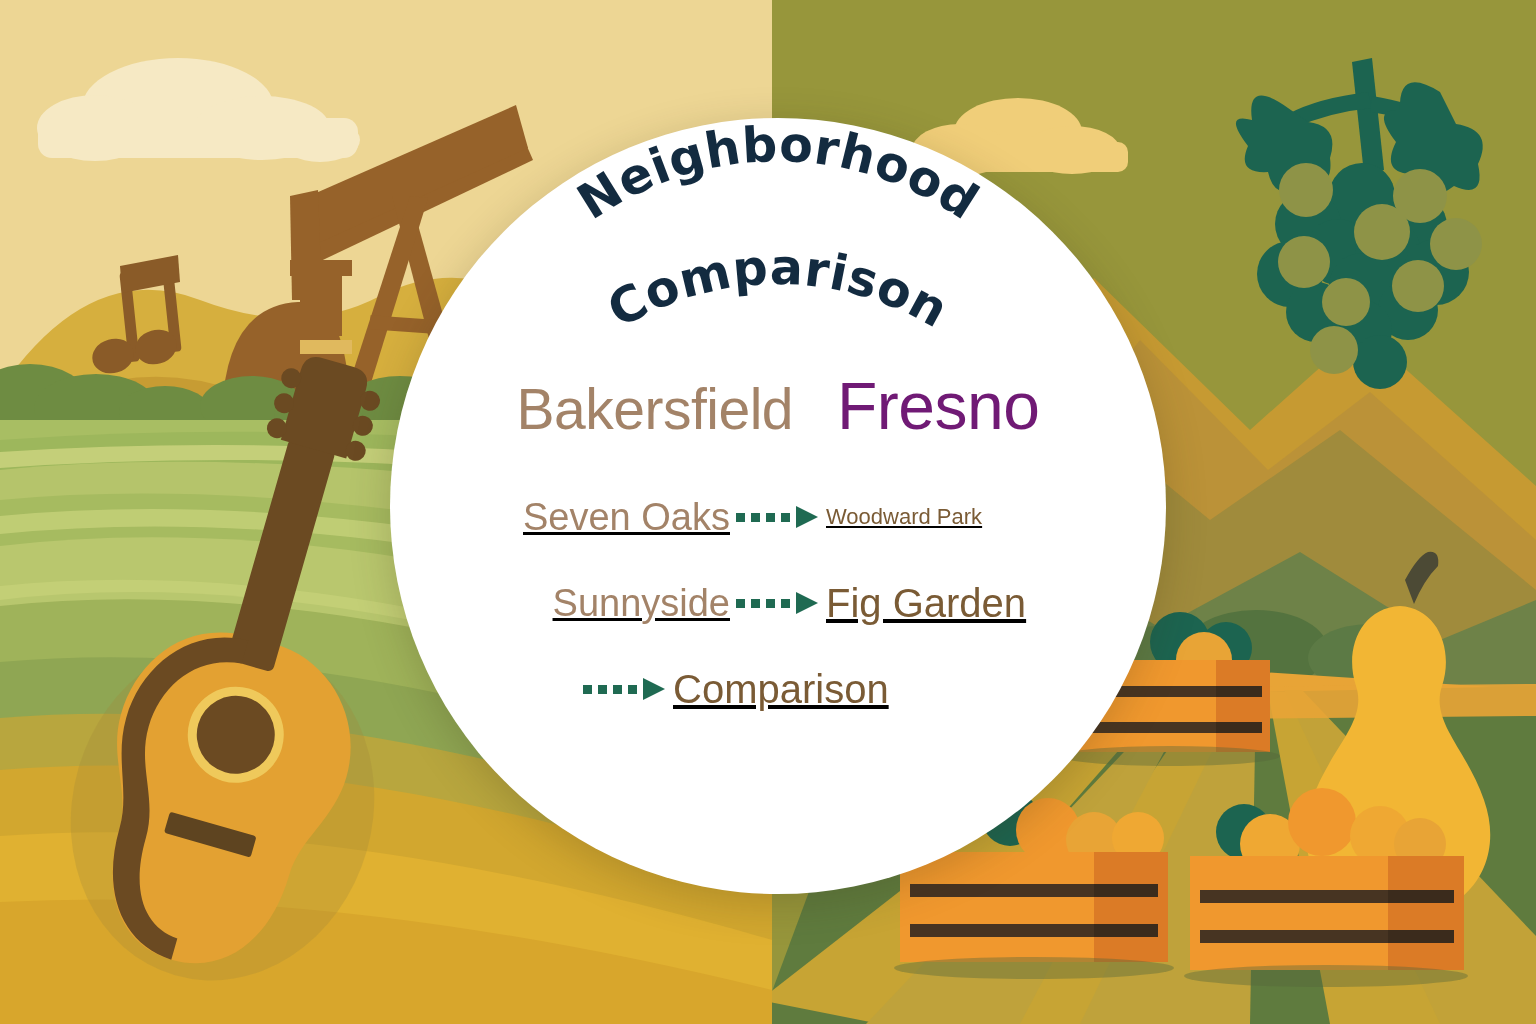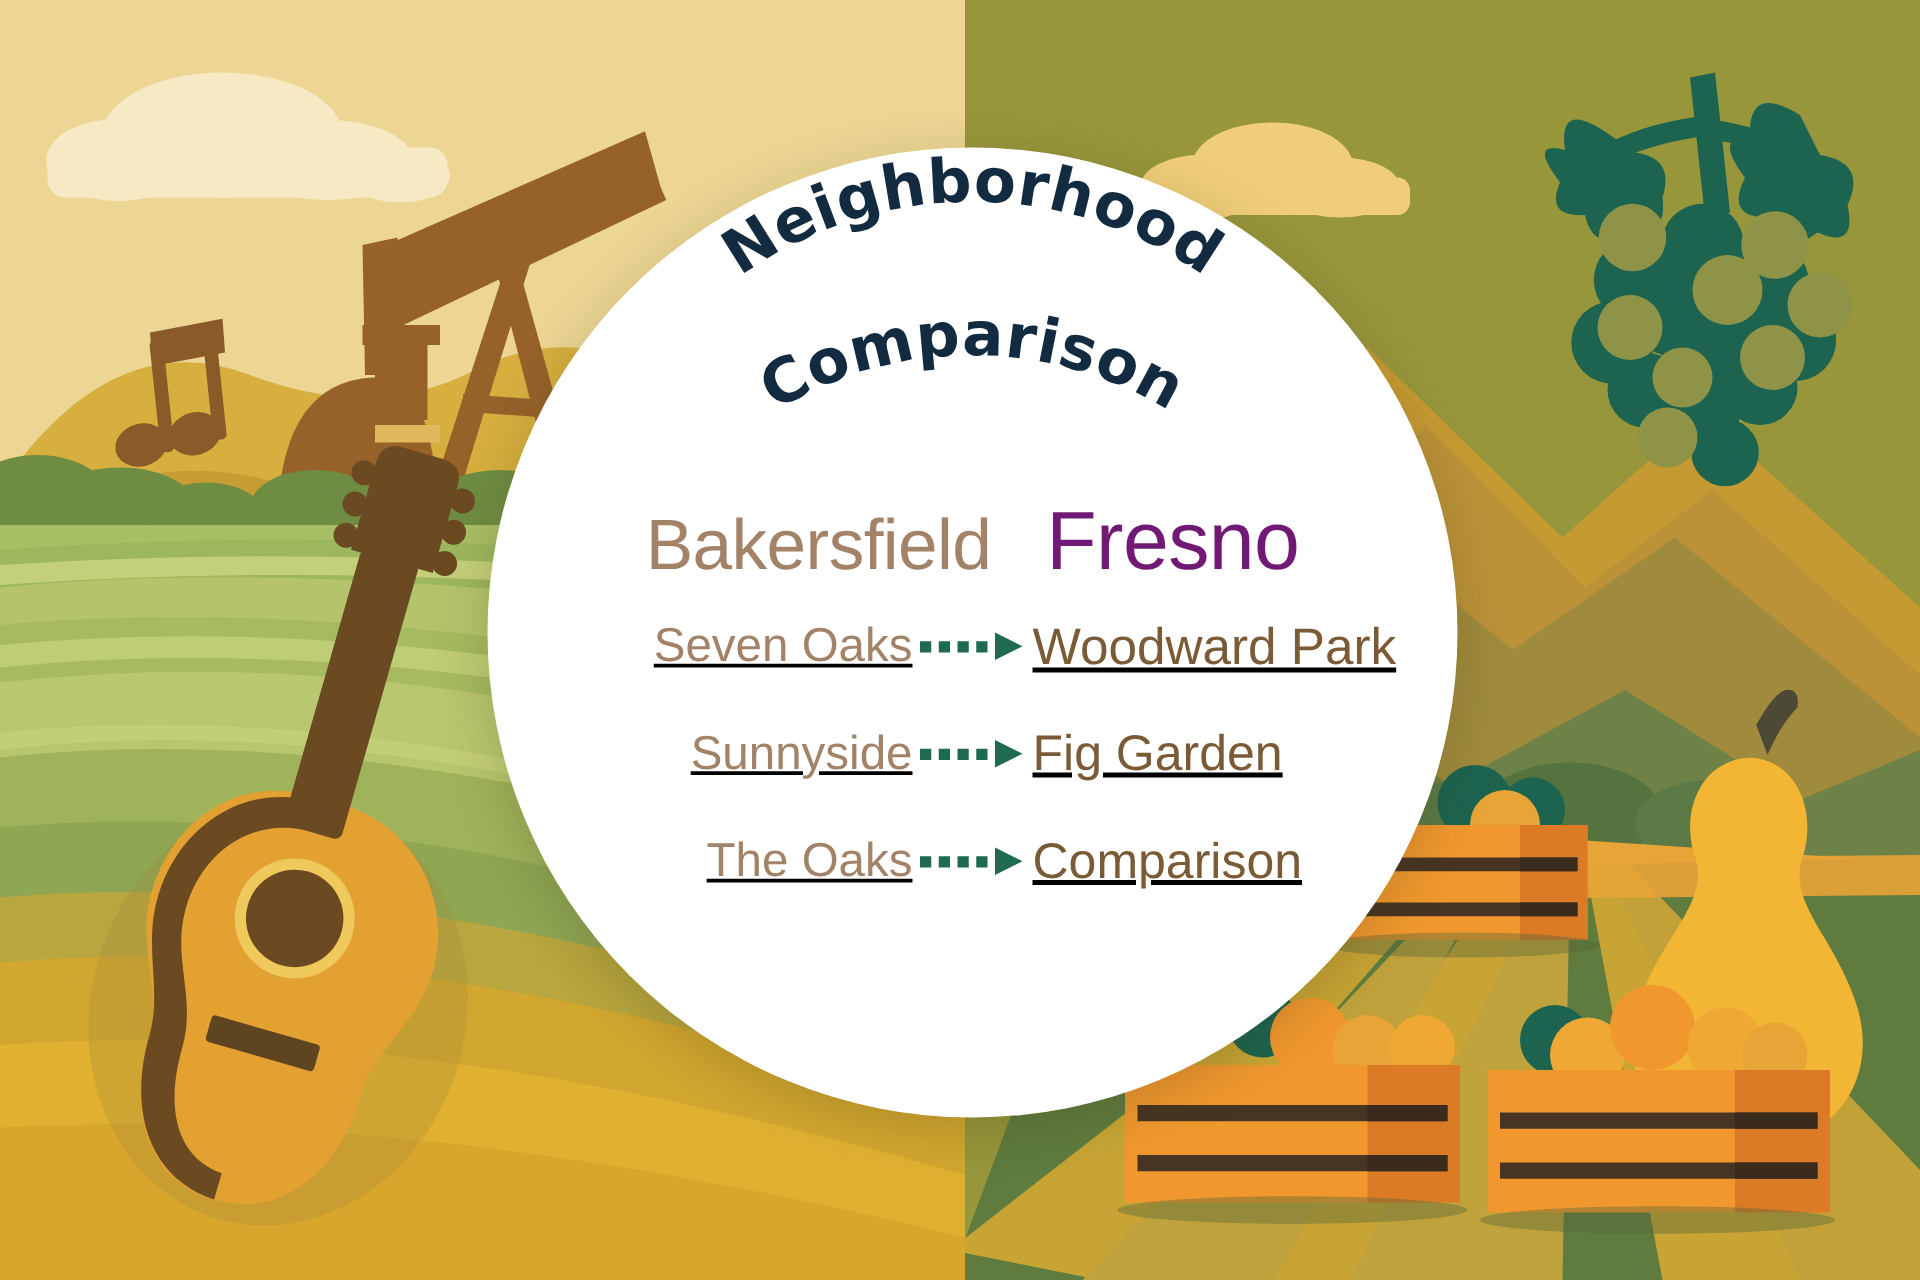--- a/index.html
+++ b/index.html
@@ -29,21 +29,20 @@
     font-weight:bold;
     fill:#132B40;
   }
   .title-l1{font-size:49px;letter-spacing:.5px;}
   .title-l2{font-size:49px;letter-spacing:.5px;}
 
   #city-heads{
     position:absolute;left:0;top:250px;width:776px;
     display:flex;align-items:baseline;justify-content:center;
     gap:44px;
-    margin-top:26px;
   }
   .city-a{
     font-size:57px;color:#A38368;font-weight:400;
     letter-spacing:-.5px;white-space:nowrap;
   }
   .city-b{
     font-size:66px;color:#701a75;font-weight:400;
     letter-spacing:-.5px;white-space:nowrap;
   }
 
@@ -58,21 +57,21 @@
   .cell-left{
     flex:0 0 auto;width:300px;text-align:right;
     font-size:38px;color:#A38368;white-space:nowrap;
     padding-right:6px;
   }
   .cell-right{
     flex:0 0 auto;width:300px;text-align:left;
     color:#7A5B35;white-space:nowrap;
     padding-left:6px;
   }
-  .row-0 .cell-right{font-size:41px;}
+  .row-0 .cell-right{font-size:22px;}
   .row-1 .cell-right{font-size:40px;}
   .row-2 .cell-right{font-size:40px;}
   .arrow{
     flex:0 0 auto;width:84px;height:30px;
     display:flex;align-items:center;justify-content:center;
   }
 </style>
 </head>
 <body>
 
@@ -395,21 +394,20 @@
               <rect x="30" y="9" width="9" height="9"></rect>
               <rect x="45" y="9" width="9" height="9"></rect>
               <path d="M60 2 L82 13 L60 24 Z"></path>
             </g>
           </svg>
         </div>
         <div class="cell-right">Fig Garden</div>
       </div>
 
       <div class="row row-2">
-        <div class="cell-left">The Oaks</div>
         <div class="arrow">
           <svg viewBox="0 0 84 26" width="84" height="26" aria-hidden="true">
             <g fill="#1F6A52">
               <rect x="0" y="9" width="9" height="9"></rect>
               <rect x="15" y="9" width="9" height="9"></rect>
               <rect x="30" y="9" width="9" height="9"></rect>
               <rect x="45" y="9" width="9" height="9"></rect>
               <path d="M60 2 L82 13 L60 24 Z"></path>
             </g>
           </svg>

